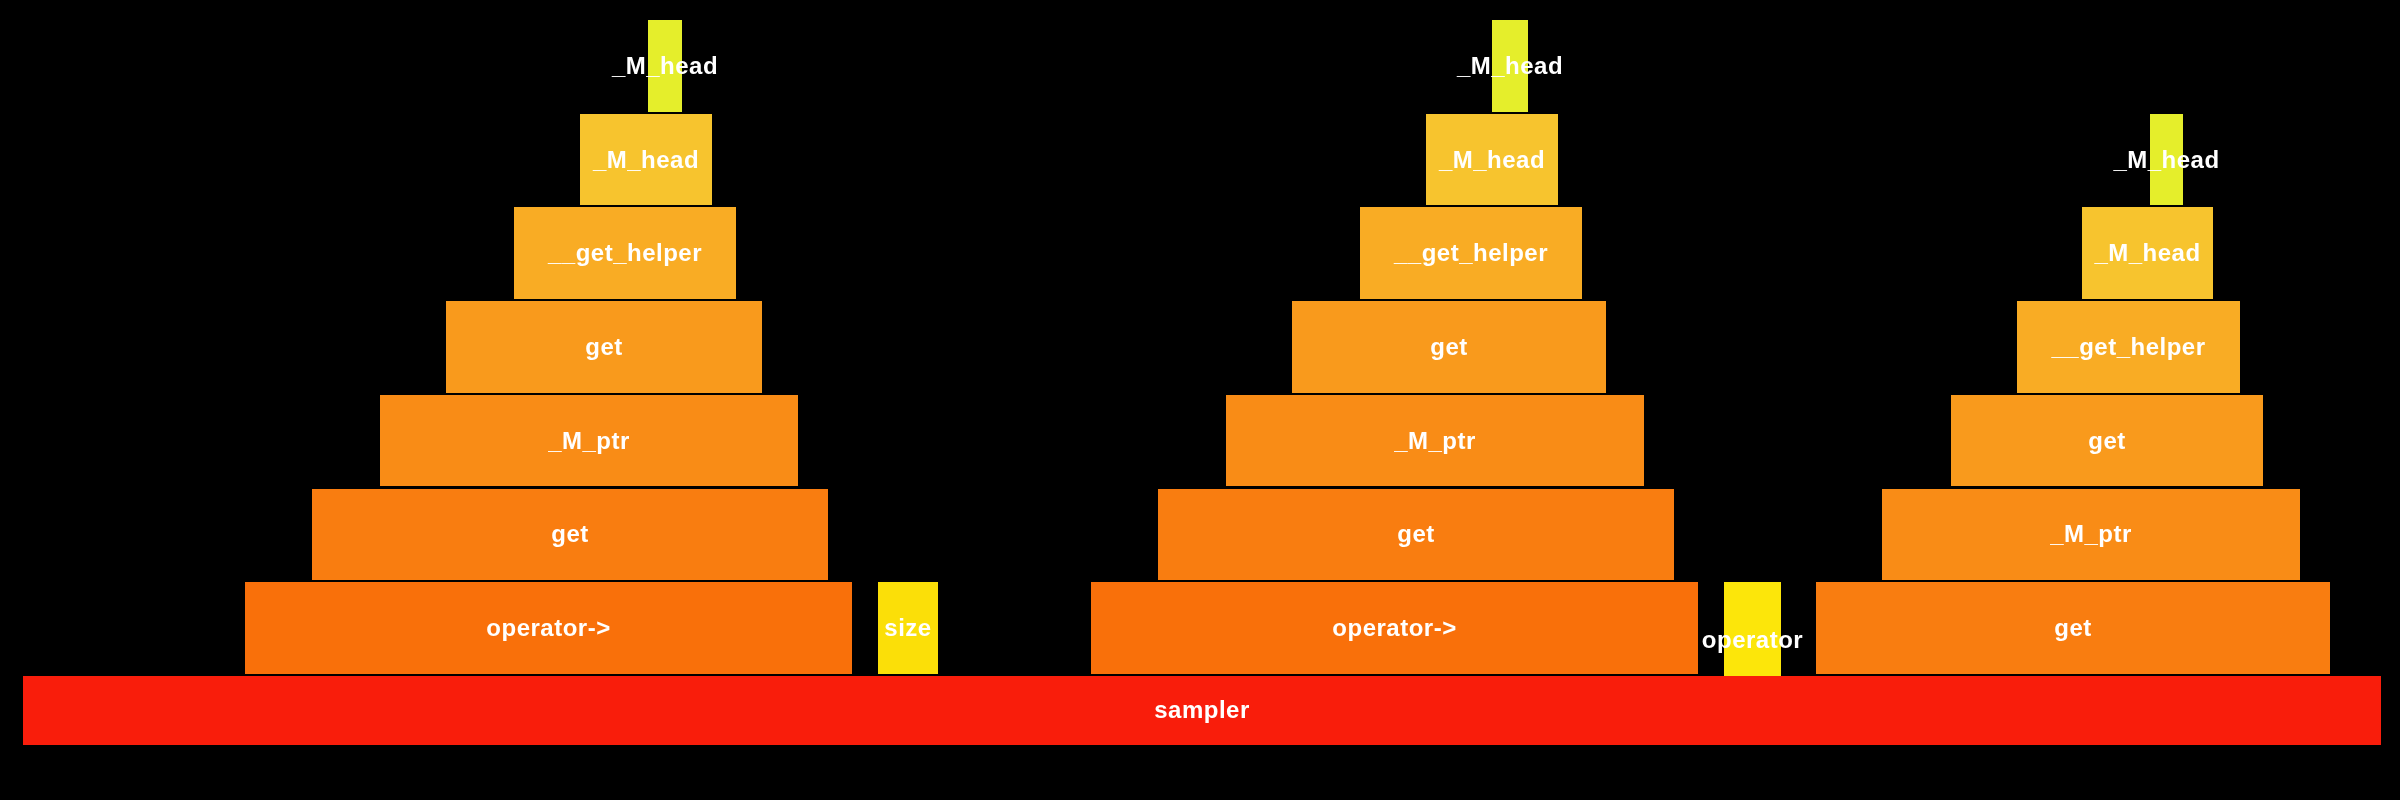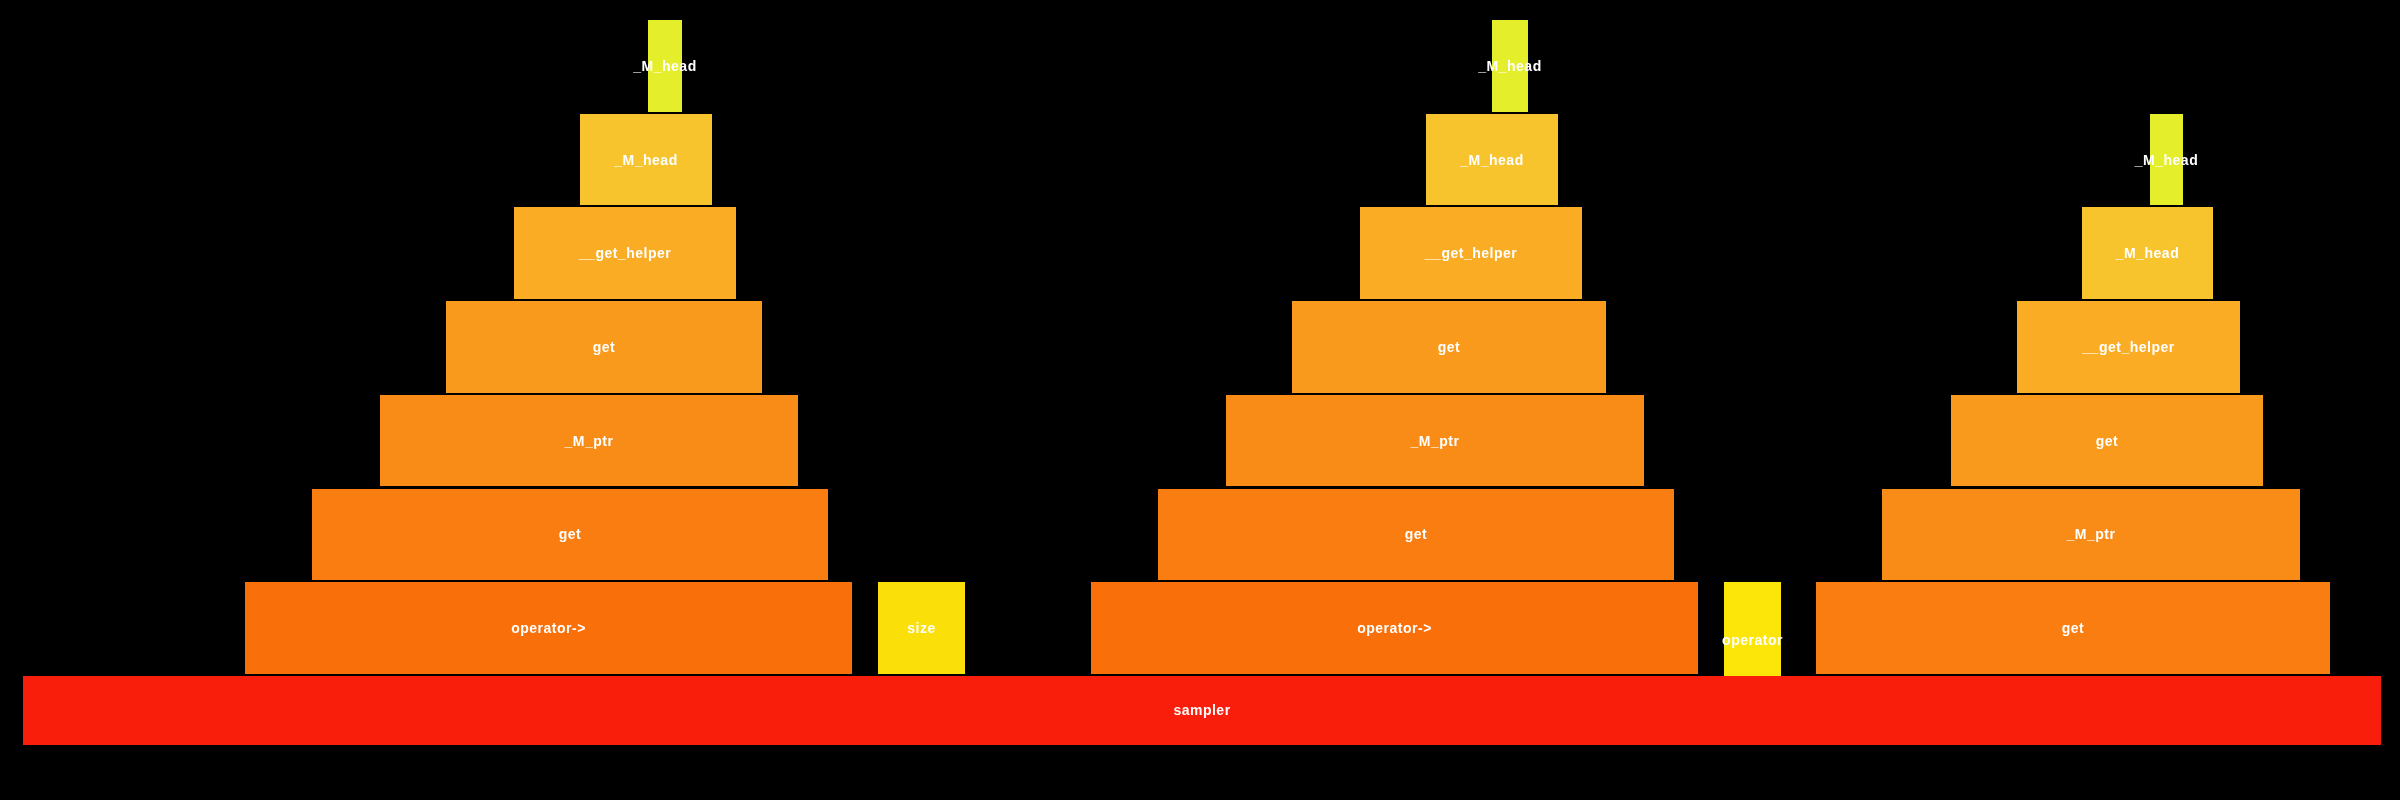--- a/index.html
+++ b/index.html
@@ -19,21 +19,21 @@
     position: absolute;
     box-sizing: border-box;
   }
   .frame-label {
     position: absolute;
     left: 50%;
     top: 50%;
     transform: translate(-50%, -50%);
     white-space: nowrap;
     color: #ffffff;
-    font-size: 14px;
+    font-size: 24px;
     font-weight: bold;
     letter-spacing: 0.5px;
     pointer-events: none;
   }
 </style>
 </head>
 <body>
 
 <div class="stage" style="background: rgb(0, 0, 0);">
     <div class="frame" style="left: 648px; width: 34px; top: 20px; height: 91.7px; background: rgb(229, 238, 43);">
@@ -50,21 +50,21 @@
     </div>
     <div class="frame" style="left: 380px; width: 418px; top: 394.8px; height: 91.7px; background: rgb(249, 140, 22);">
       <span class="frame-label" style="color: rgb(255, 255, 255);">_M_ptr</span>
     </div>
     <div class="frame" style="left: 312px; width: 516px; top: 488.5px; height: 91.7px; background: rgb(249, 125, 16);">
       <span class="frame-label" style="color: rgb(255, 255, 255);">get</span>
     </div>
     <div class="frame" style="left: 245px; width: 607px; top: 582.2px; height: 91.7px; background: rgb(249, 112, 10);">
       <span class="frame-label" style="color: rgb(255, 255, 255);">operator-&gt;</span>
     </div>
-    <div class="frame" style="left: 878px; width: 87px; top: 582.2px; height: 91.7px; background: rgb(251, 223, 8);">
+    <div class="frame" style="left: 878px; width: 60px; top: 582.2px; height: 91.7px; background: rgb(251, 223, 8);">
       <span class="frame-label" style="color: rgb(255, 255, 255);">size</span>
     </div>
     <div class="frame" style="left: 1492px; width: 36px; top: 20px; height: 91.7px; background: rgb(229, 238, 43);">
       <span class="frame-label" style="color: rgb(255, 255, 255);">_M_head</span>
     </div>
     <div class="frame" style="left: 1426px; width: 132px; top: 113.7px; height: 91.7px; background: rgb(247, 196, 46);">
       <span class="frame-label" style="color: rgb(255, 255, 255);">_M_head</span>
     </div>
     <div class="frame" style="left: 1360px; width: 222px; top: 207.4px; height: 91.7px; background: rgb(249, 172, 36);">
       <span class="frame-label" style="color: rgb(255, 255, 255);">__get_helper</span>

